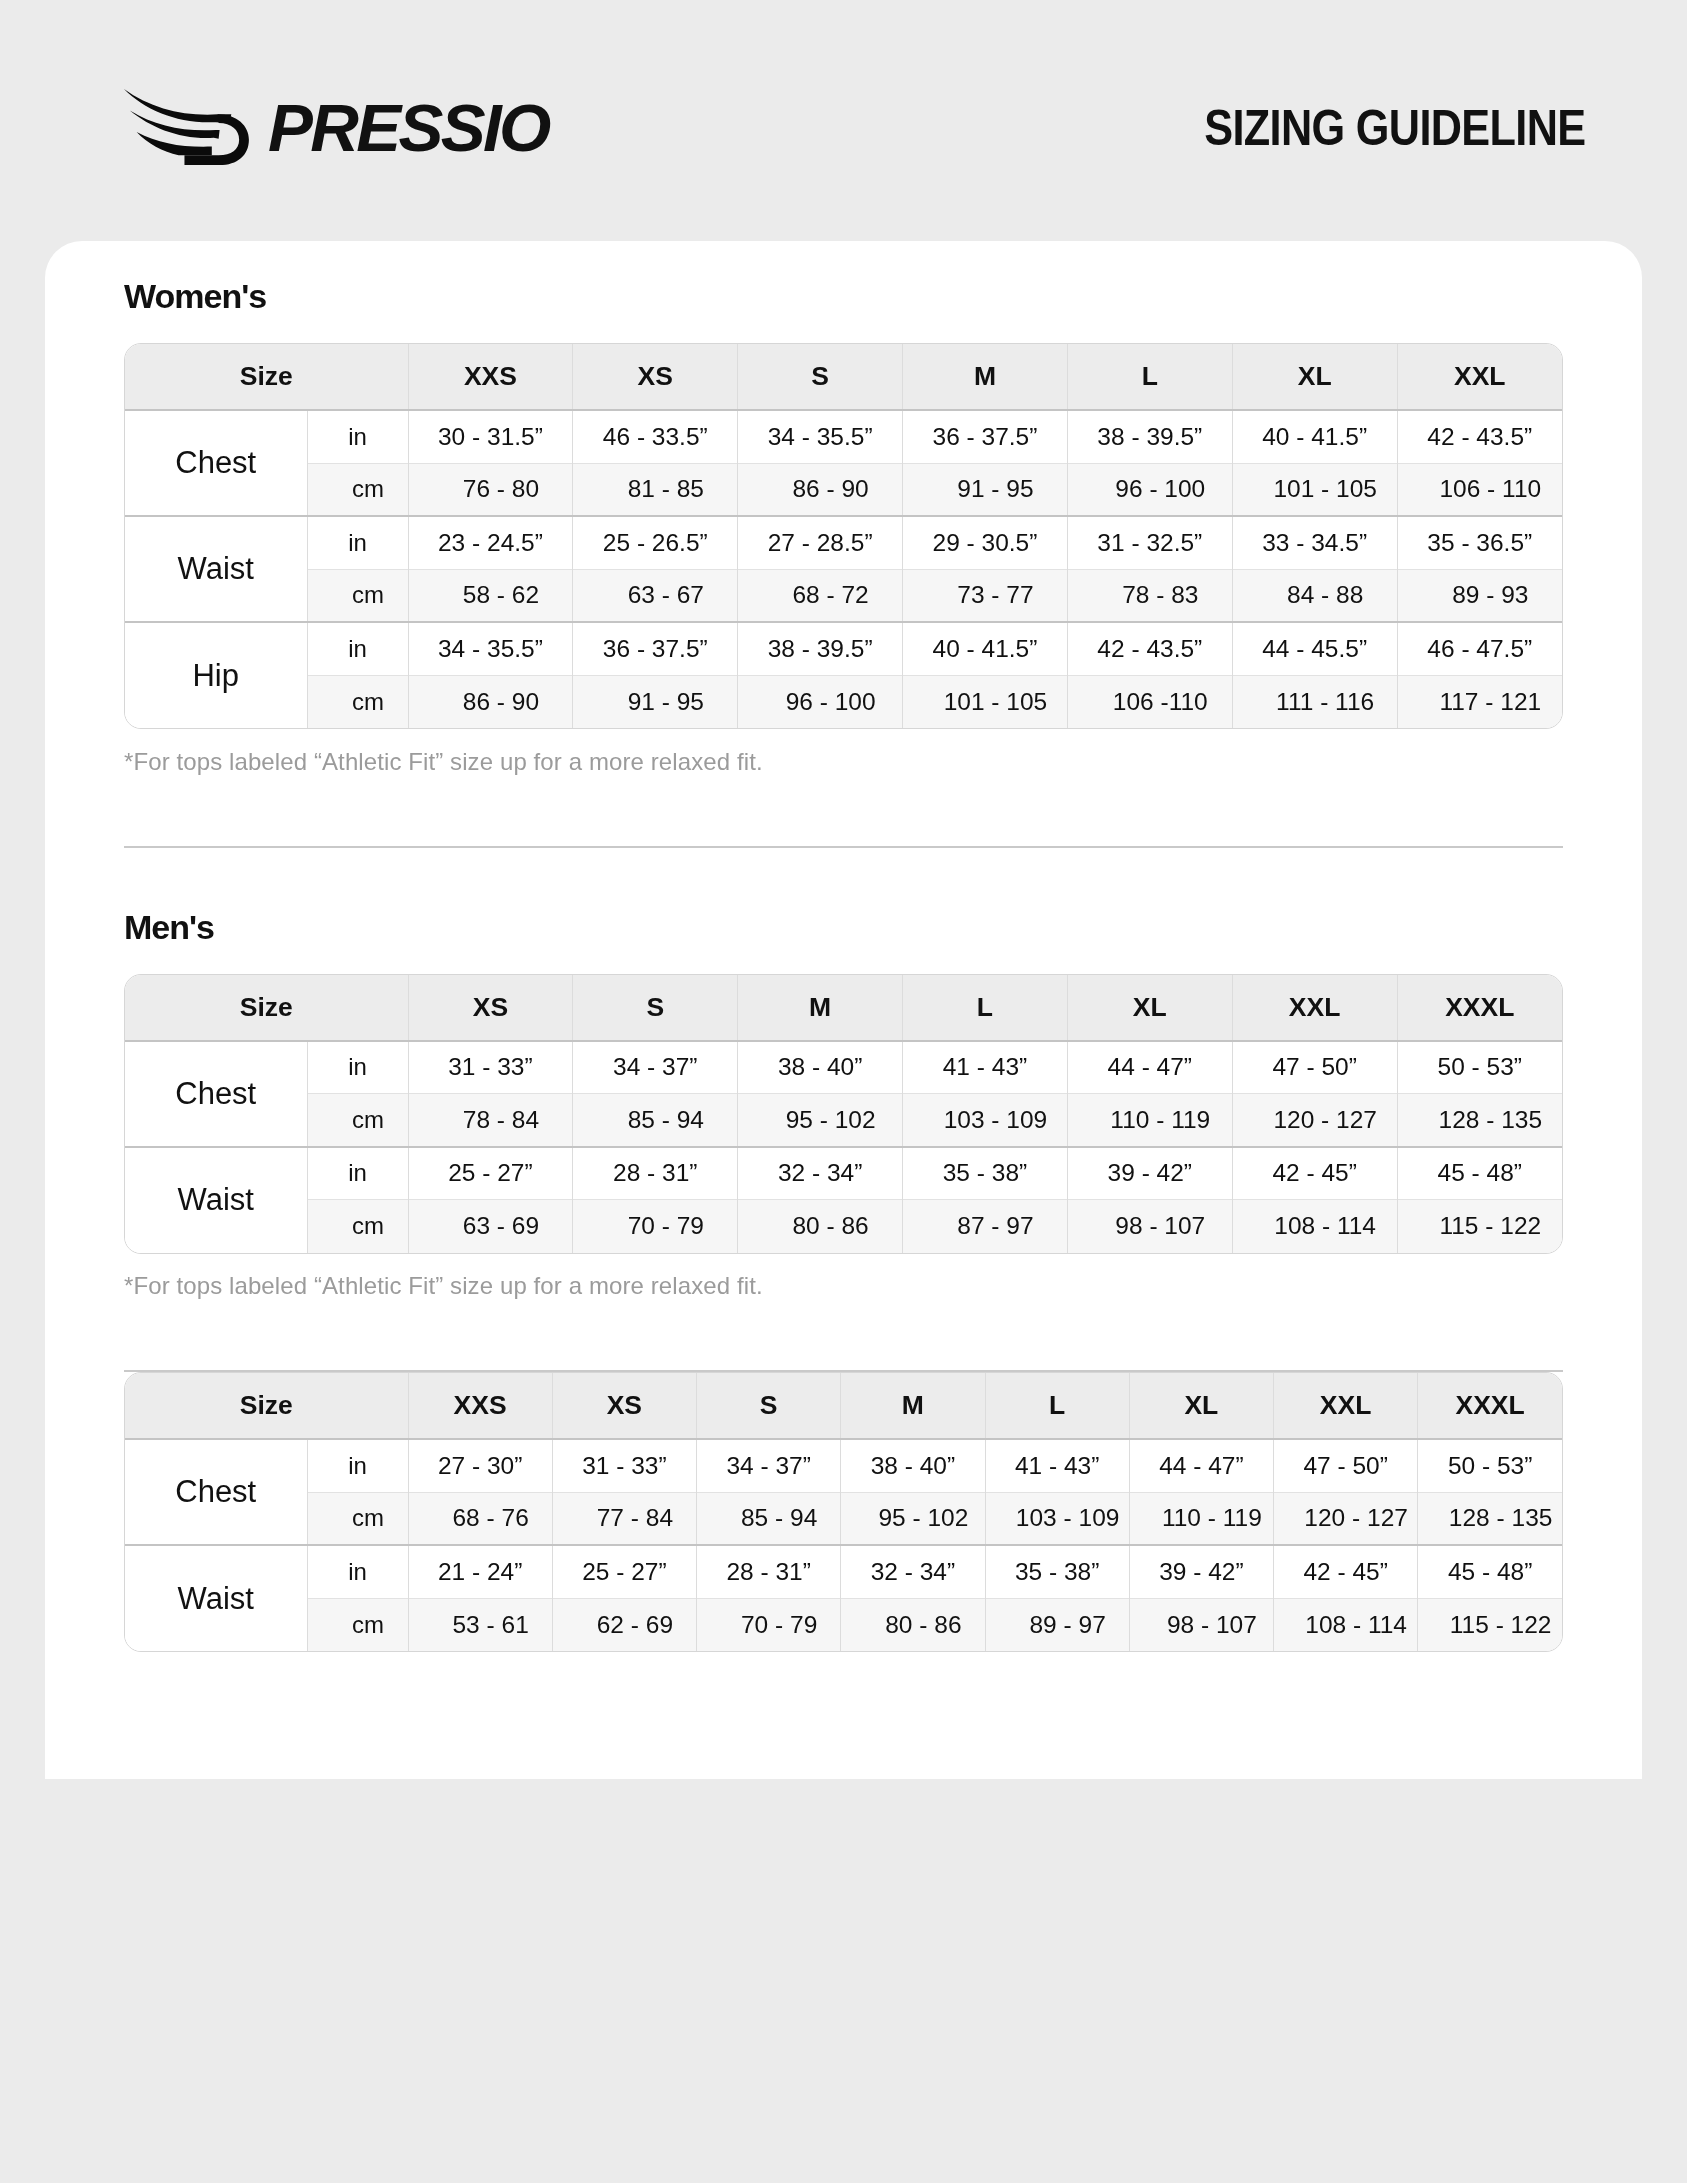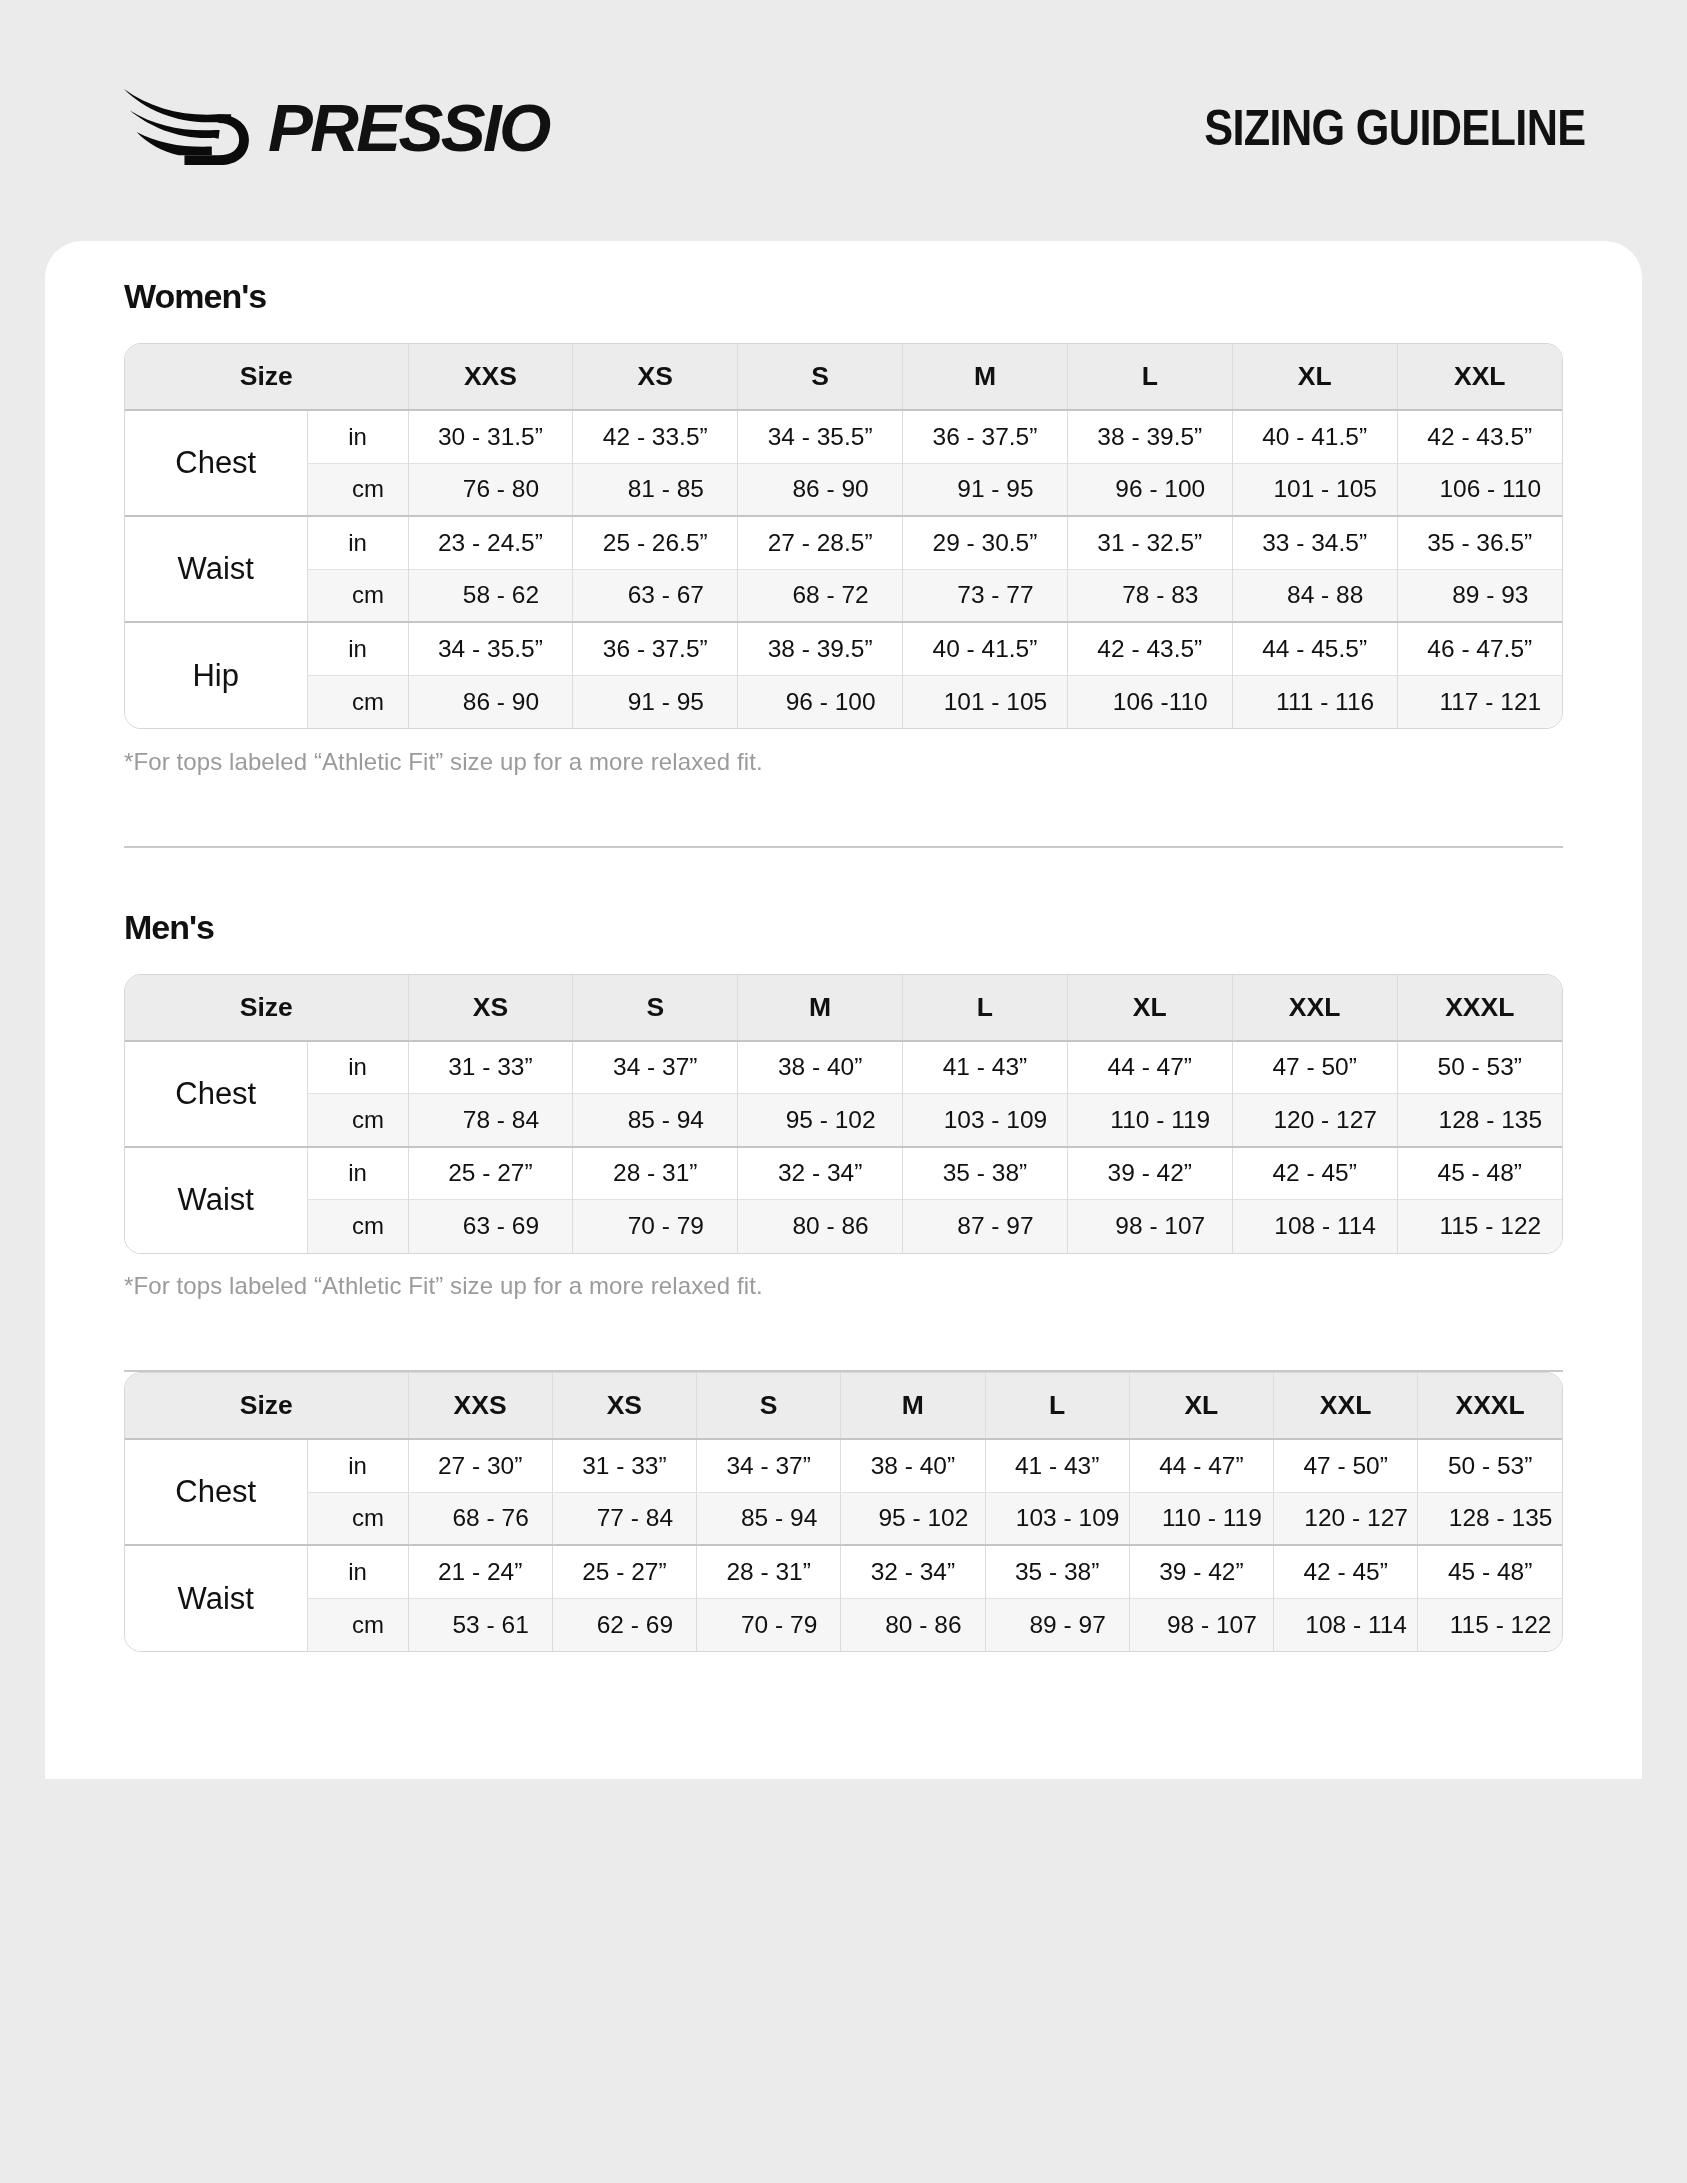--- a/index.html
+++ b/index.html
@@ -111,21 +111,21 @@
                   <th class="size-col">L</th>
                   <th class="size-col">XL</th>
                   <th class="size-col">XXL</th>
                 </tr>
               </thead>
         <tbody>
                 <tr class="row-in">
                   <td class="label" rowspan="2">Chest</td>
                   <td class="unit">in</td>
                   <td class="val">30 - 31.5”</td>
-                  <td class="val">42 - 33.5”</td>
+                  <td class="val">46 - 33.5”</td>
                   <td class="val">34 - 35.5”</td>
                   <td class="val">36 - 37.5”</td>
                   <td class="val">38 - 39.5”</td>
                   <td class="val">40 - 41.5”</td>
                   <td class="val">42 - 43.5”</td>
                 </tr>
                 <tr class="row-cm">
                   <td class="unit">cm</td>
                   <td class="val">76 - 80</td>
                   <td class="val">81 - 85</td>

